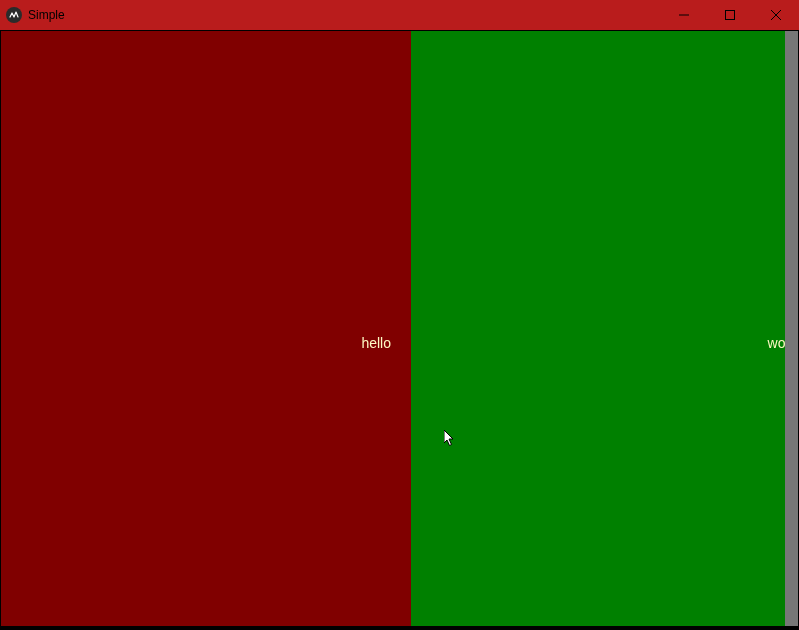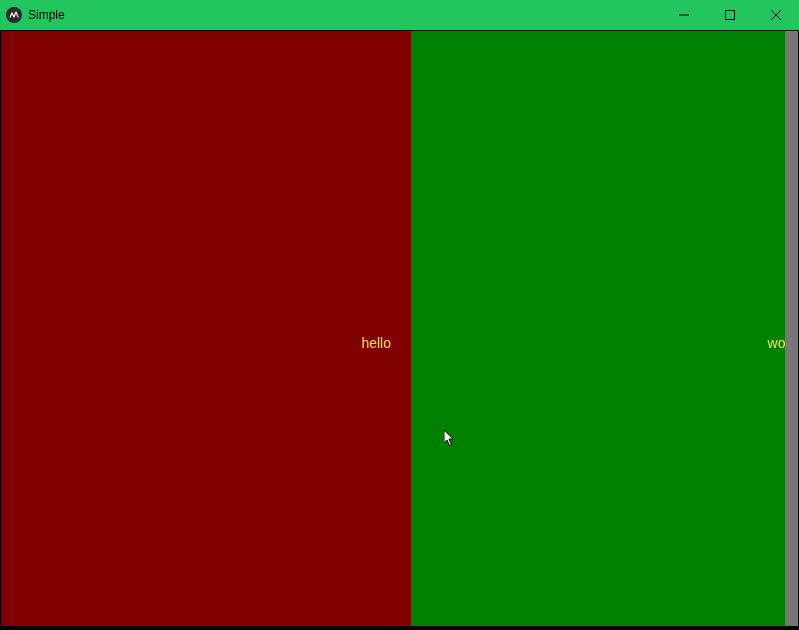--- a/index.html
+++ b/index.html
@@ -10,21 +10,21 @@
     body {
       width: 799px;
       height: 630px;
       font-family: "Segoe UI", Tahoma, sans-serif;
       background: #ffffff;
       overflow: hidden;
       position: relative;
     }
     .titlebar {
       height: 30px;
-      background: #22c55e;
+      background: #b91c1c;
       display: flex;
       align-items: center;
       padding-left: 6px;
       position: relative;
     }
     .app-icon {
       width: 16px;
       height: 16px;
       background: #2b2b2b;
       border-radius: 50%;
@@ -93,21 +93,21 @@
     }
     .pane-red {
       width: 410px;
       background: #800000;
     }
     .pane-green {
       width: 410px;
       background: #008000;
     }
     .pane-text {
-      color: #fde047;
+      color: #fef9c3;
       font-size: 14px;
       white-space: nowrap;
       margin-top: 28px;
     }
     .vscroll {
       position: absolute;
       right: 0;
       top: 0;
       width: 13px;
       height: 100%;

